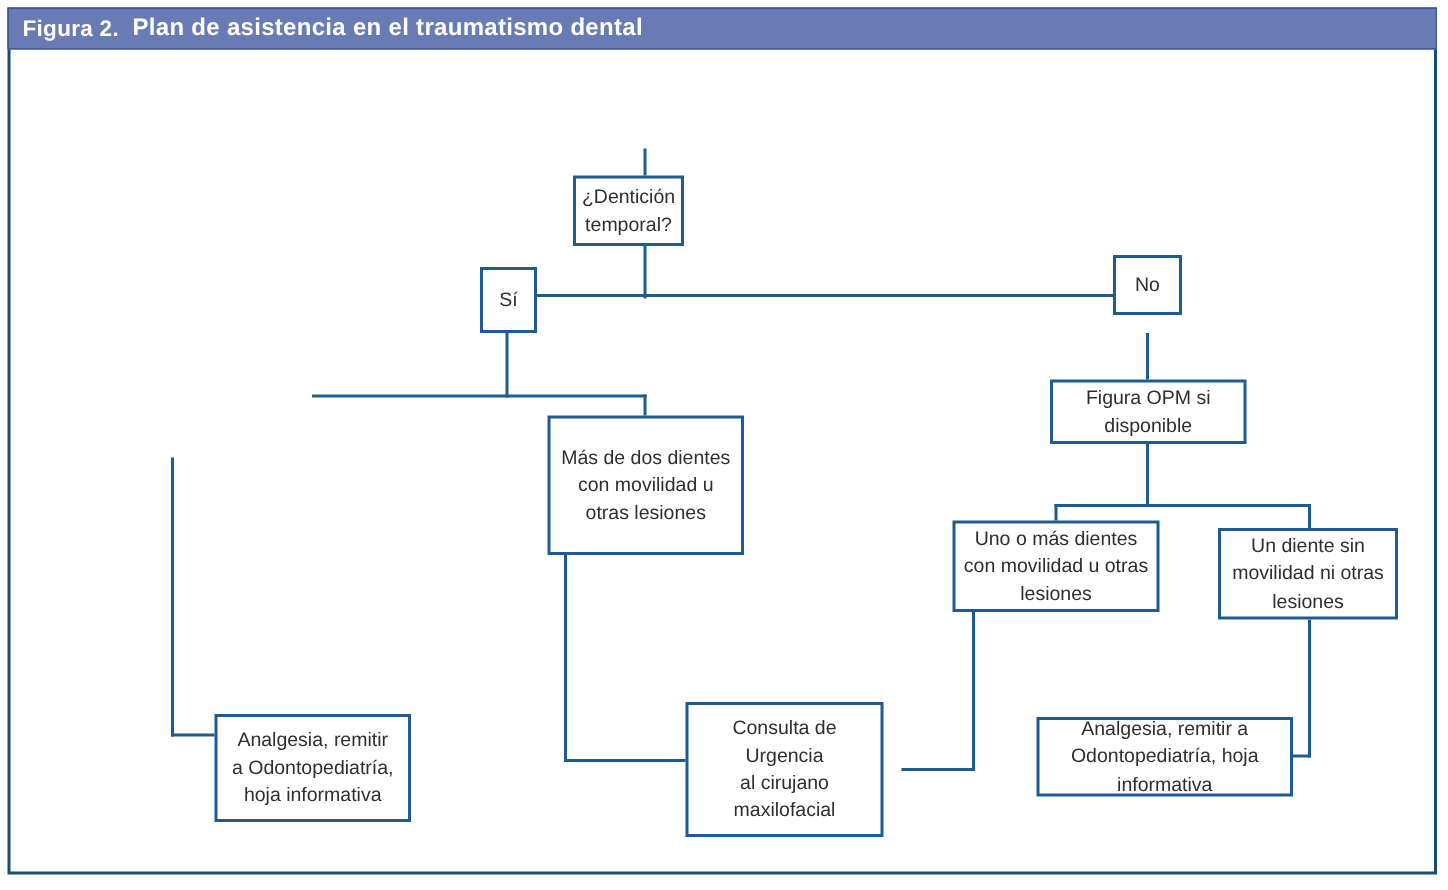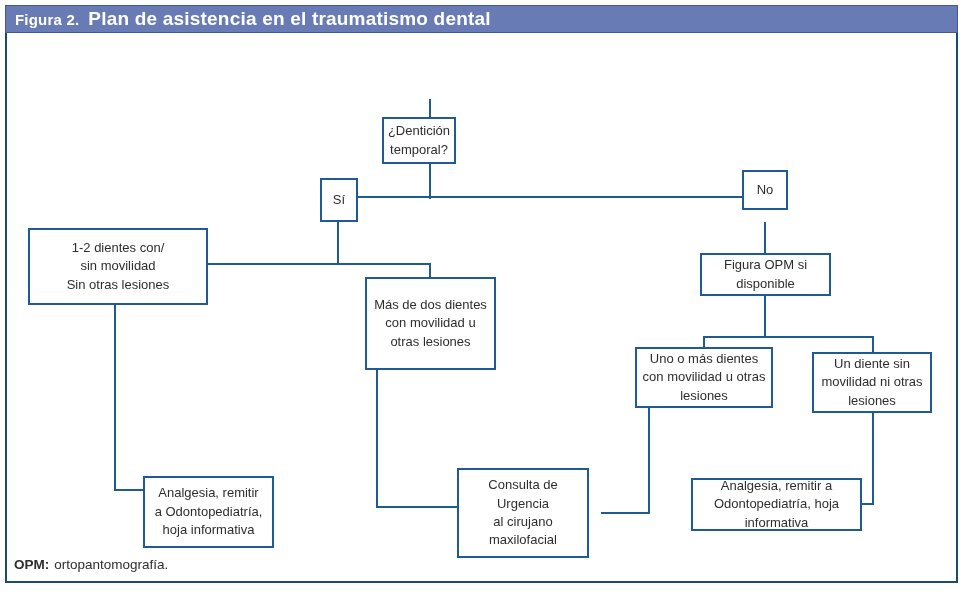--- a/index.html
+++ b/index.html
@@ -12,21 +12,21 @@
     --text:#2e2e2e;
     --background:#ffffff;
   }
   *{box-sizing:border-box;margin:0;padding:0;}
   html,body{background:var(--background);}
   body{font-family:"Liberation Sans",sans-serif;color:var(--text);}
   .canvas{position:relative;width:965px;height:593px;background:var(--background);overflow:hidden;}
   .frame{position:absolute;left:5px;top:5px;width:953px;height:578px;border:2px solid var(--frame_border);background:var(--background);}
   .header{position:absolute;left:5px;top:5px;width:953px;height:28px;background:var(--header_fill);border:1px solid var(--header_border);display:flex;align-items:center;padding-left:9px;z-index:4;}
   .header .fig-label{color:var(--header_text);font-weight:bold;font-size:15px;margin-right:9px;letter-spacing:.2px;}
-  .header .fig-title{color:var(--header_text);font-weight:bold;font-size:19px;letter-spacing:.2px;}
+  .header .fig-title{color:var(--header_text);font-weight:bold;font-size:16px;letter-spacing:.2px;}
   .node{position:absolute;background:#ffffff;border:2px solid var(--box_border);display:flex;align-items:center;justify-content:center;text-align:center;font-size:13px;line-height:1.42;white-space:pre-line;z-index:2;padding:2px;}
   .h,.v{position:absolute;background:var(--line);z-index:1;}
   .h{height:2px;}
   .v{width:2px;}
   .footnote{position:absolute;left:14px;top:557px;font-size:13.5px;z-index:3;}
   .footnote .abbr{font-weight:bold;margin-right:5px;}
 </style>
 </head>
 <body>
 
@@ -56,23 +56,20 @@
   <div class="v" style="left:872px;top:336px;height:18px"></div>
   <div class="v" style="left:648px;top:408px;height:106px"></div>
   <div class="h" style="left:601px;top:512px;width:49px"></div>
   <div class="v" style="left:872px;top:413px;height:92px"></div>
   <div class="h" style="left:861px;top:503px;width:13px"></div>
 
   <div class="node" style="left:382px;top:117px;width:74px;height:47px">¿Dentición
 temporal?</div>
   <div class="node" style="left:320px;top:178px;width:38px;height:44px">Sí</div>
   <div class="node" style="left:742px;top:170px;width:46px;height:40px">No</div>
-  <div class="node" style="left:28px;top:228px;width:180px;height:77px">1-2 dientes con/
-sin movilidad
-Sin otras lesiones</div>
   <div class="node" style="left:365px;top:277px;width:131px;height:93px">Más de dos dientes
 con movilidad u
 otras lesiones</div>
   <div class="node" style="left:700px;top:253px;width:131px;height:43px">Figura OPM si
 disponible</div>
   <div class="node" style="left:635px;top:347px;width:138px;height:61px">Uno o más dientes
 con movilidad u otras
 lesiones</div>
   <div class="node" style="left:812px;top:352px;width:120px;height:61px">Un diente sin
 movilidad ni otras
@@ -80,17 +77,14 @@
   <div class="node" style="left:143px;top:476px;width:131px;height:72px">Analgesia, remitir
 a Odontopediatría,
 hoja informativa</div>
   <div class="node" style="left:457px;top:468px;width:132px;height:90px">Consulta de Urgencia
 al cirujano
 maxilofacial</div>
   <div class="node" style="left:691px;top:478px;width:171px;height:53px">Analgesia, remitir a
 Odontopediatría, hoja
 informativa</div>
 
-  <div class="footnote">
-    <span class="abbr">OPM:</span><span>ortopantomografía.</span>
-  </div>
 
 </div>
 
 </body></html>

